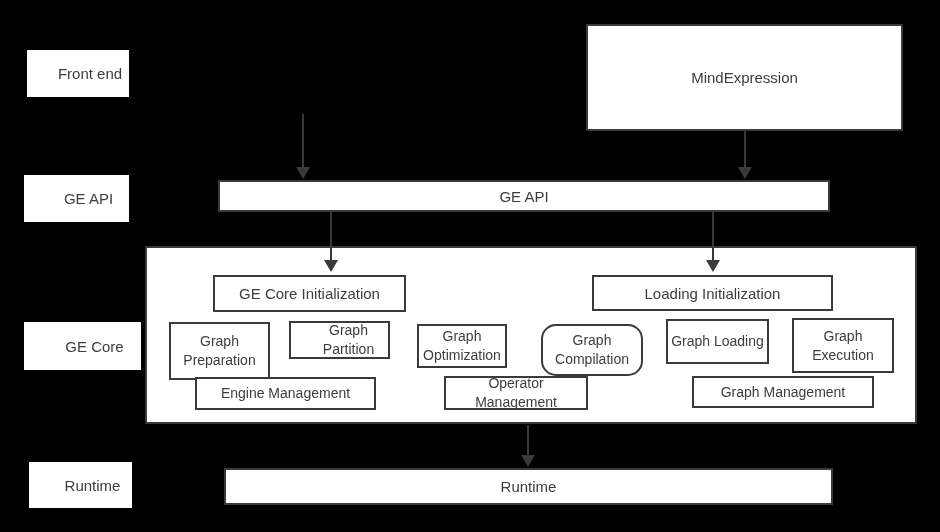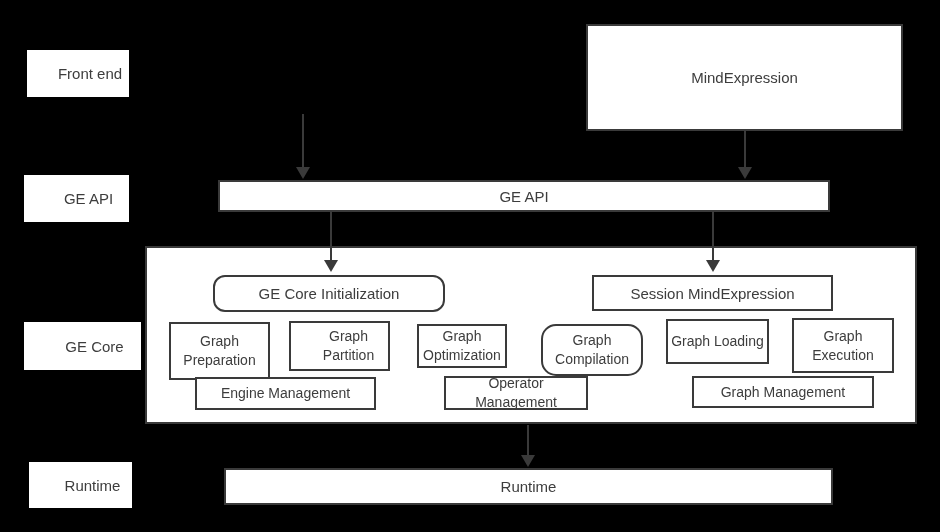--- a/index.html
+++ b/index.html
@@ -64,25 +64,25 @@
   <div class="side-label" style="left:24px;top:322px;width:117px;height:48px;">GE Core</div>
   <div class="side-label" style="left:29px;top:462px;width:103px;height:46px;">Runtime</div>
 
 
   <div class="node bar" style="left:586px;top:24px;width:317px;height:107px;">MindExpression</div>
 
   <div class="node bar" style="left:218px;top:180px;width:612px;height:32px;">GE API</div>
 
   <div class="node" style="left:145px;top:246px;width:772px;height:178px;">
 
-    <div class="node" style="left:66px;top:27px;width:232px;height:37px;font-size:15px;border-radius:12px;">GE Core Initialization</div>
-    <div class="node" style="left:445px;top:27px;width:241px;height:36px;font-size:15px;">Session MindExpression</div>
+    <div class="node" style="left:66px;top:27px;width:193px;height:37px;font-size:15px;">GE Core Initialization</div>
+    <div class="node" style="left:445px;top:27px;width:241px;height:36px;font-size:15px;">Loading Initialization</div>
 
     <div class="node" style="left:22px;top:74px;width:101px;height:58px;">Graph Preparation</div>
-    <div class="node" style="left:142px;top:73px;width:101px;height:50px;padding-left:18px;">Graph Partition</div>
+    <div class="node" style="left:142px;top:73px;width:101px;height:38px;padding-left:18px;">Graph Partition</div>
     <div class="node" style="left:270px;top:76px;width:90px;height:44px;">Graph Optimization</div>
     <div class="node" style="left:394px;top:76px;width:102px;height:52px;border-radius:15px;">Graph Compilation</div>
     <div class="node" style="left:519px;top:71px;width:103px;height:45px;">Graph Loading</div>
     <div class="node" style="left:645px;top:70px;width:102px;height:55px;">Graph Execution</div>
 
     <div class="node" style="left:48px;top:129px;width:181px;height:33px;text-align:center;">Engine Management</div>
     <div class="node" style="left:297px;top:128px;width:144px;height:34px;">Operator Management</div>
     <div class="node" style="left:545px;top:128px;width:182px;height:32px;">Graph Management</div>
   </div>
 

